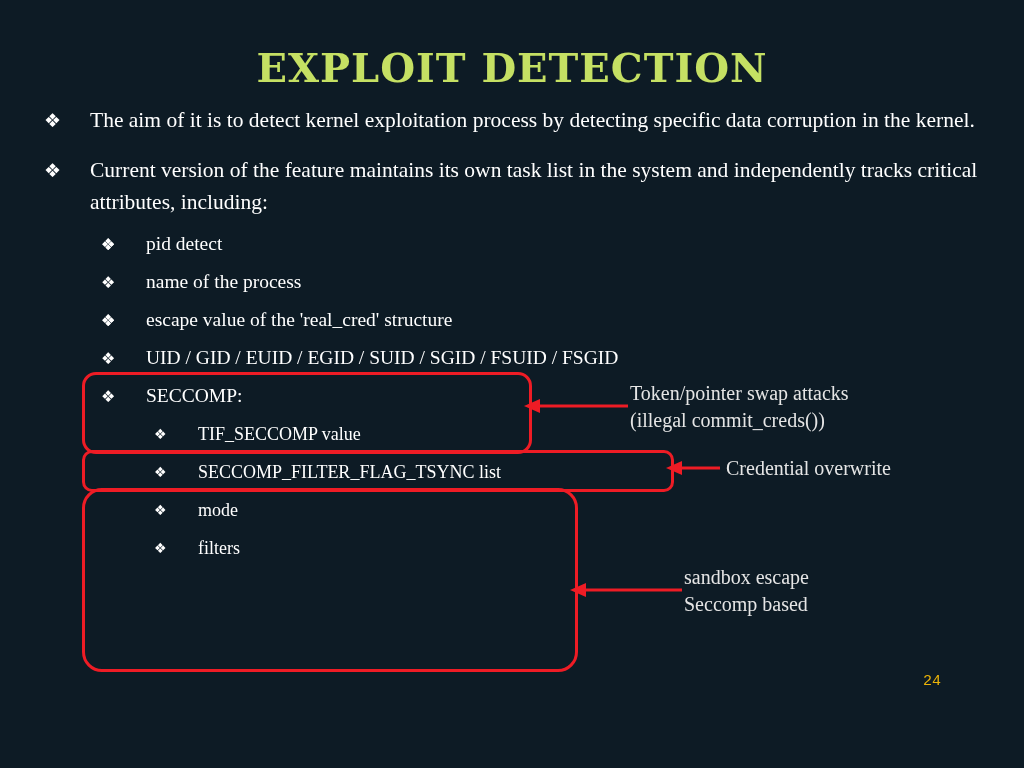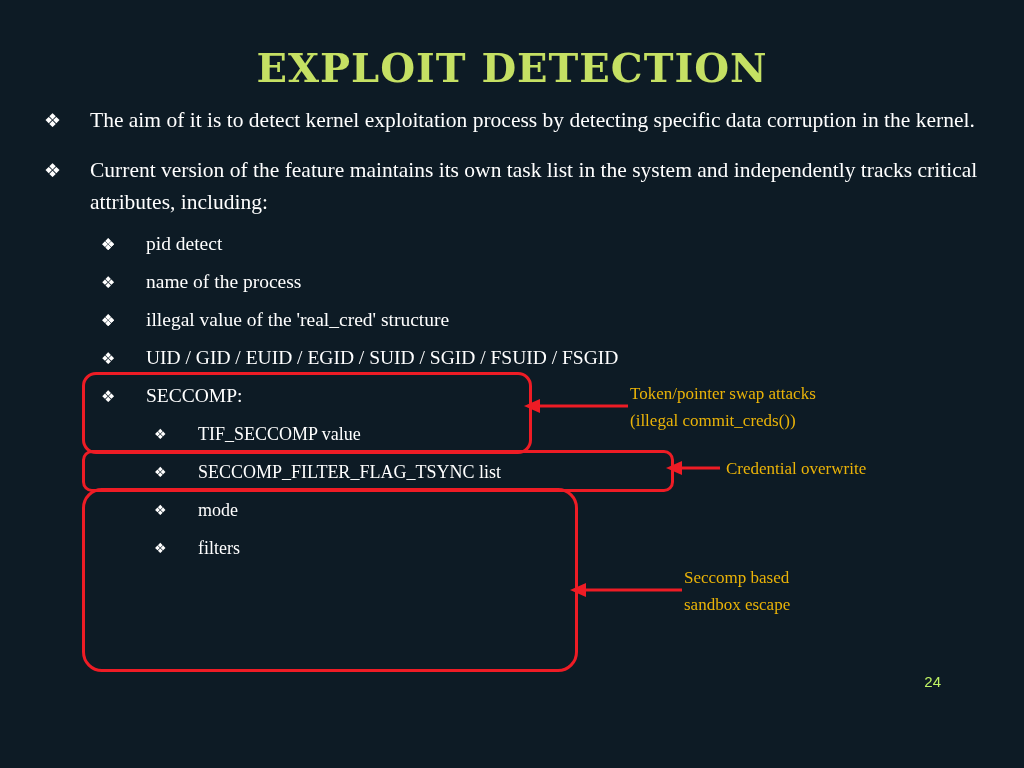--- a/index.html
+++ b/index.html
@@ -89,32 +89,32 @@
     inset: 0;
     pointer-events: none;
   }
   .box {
     position: absolute;
     border: 3px solid #ee1c25;
     border-radius: 14px;
   }
   .ann {
     position: absolute;
-    color: #eab308;
+    color: #e5e5e5;
     font-family: "Liberation Serif", serif;
-    font-size: 17px;
+    font-size: 20px;
     line-height: 27px;
   }
   .page-num {
     position: absolute;
     right: 76px;
     bottom: 78px;
     font-size: 15px;
-    color: #bef264;
-    font-family: Liberation Sans, sans-serif;
+    color: #eab308;
+    font-family: Liberation Mono, monospace;
   }
 </style>
 </head>
 <body>
 
 <div class="slide">
 
   <div class="title">EXPLOIT DETECTION</div>
 
   <div class="content">
@@ -144,21 +144,21 @@
       <span class="bullet">❖</span>
       <span>name of the process</span>
     </div>
 
     <div class="l2">
       <span class="bullet">❖</span>
     </div>
 
     <div class="l2">
       <span class="bullet">❖</span>
-      <span>illegal value of the 'real_cred' structure</span>
+      <span>escape value of the 'real_cred' structure</span>
     </div>
 
     <div class="l2">
       <span class="bullet">❖</span>
       <span>UID / GID / EUID / EGID / SUID / SGID / FSUID / FSGID</span>
     </div>
 
     <div class="l2">
       <span class="bullet">❖</span>
       <span>SECCOMP:</span>
@@ -212,21 +212,21 @@
     <div class="ann" style="left:630px; top:380px; width:340px;">
       <div>Token/pointer swap attacks</div>
       <div>(illegal commit_creds())</div>
     </div>
 
     <div class="ann" style="left:726px; top:455px; width:300px;">
       <div>Credential overwrite</div>
     </div>
 
     <div class="ann" style="left:684px; top:564px; width:320px;">
+      <div>sandbox escape</div>
       <div>Seccomp based</div>
-      <div>sandbox escape</div>
     </div>
 
   </div>
 
   <div class="page-num">24</div>
 
 </div>
 
 </body></html>

